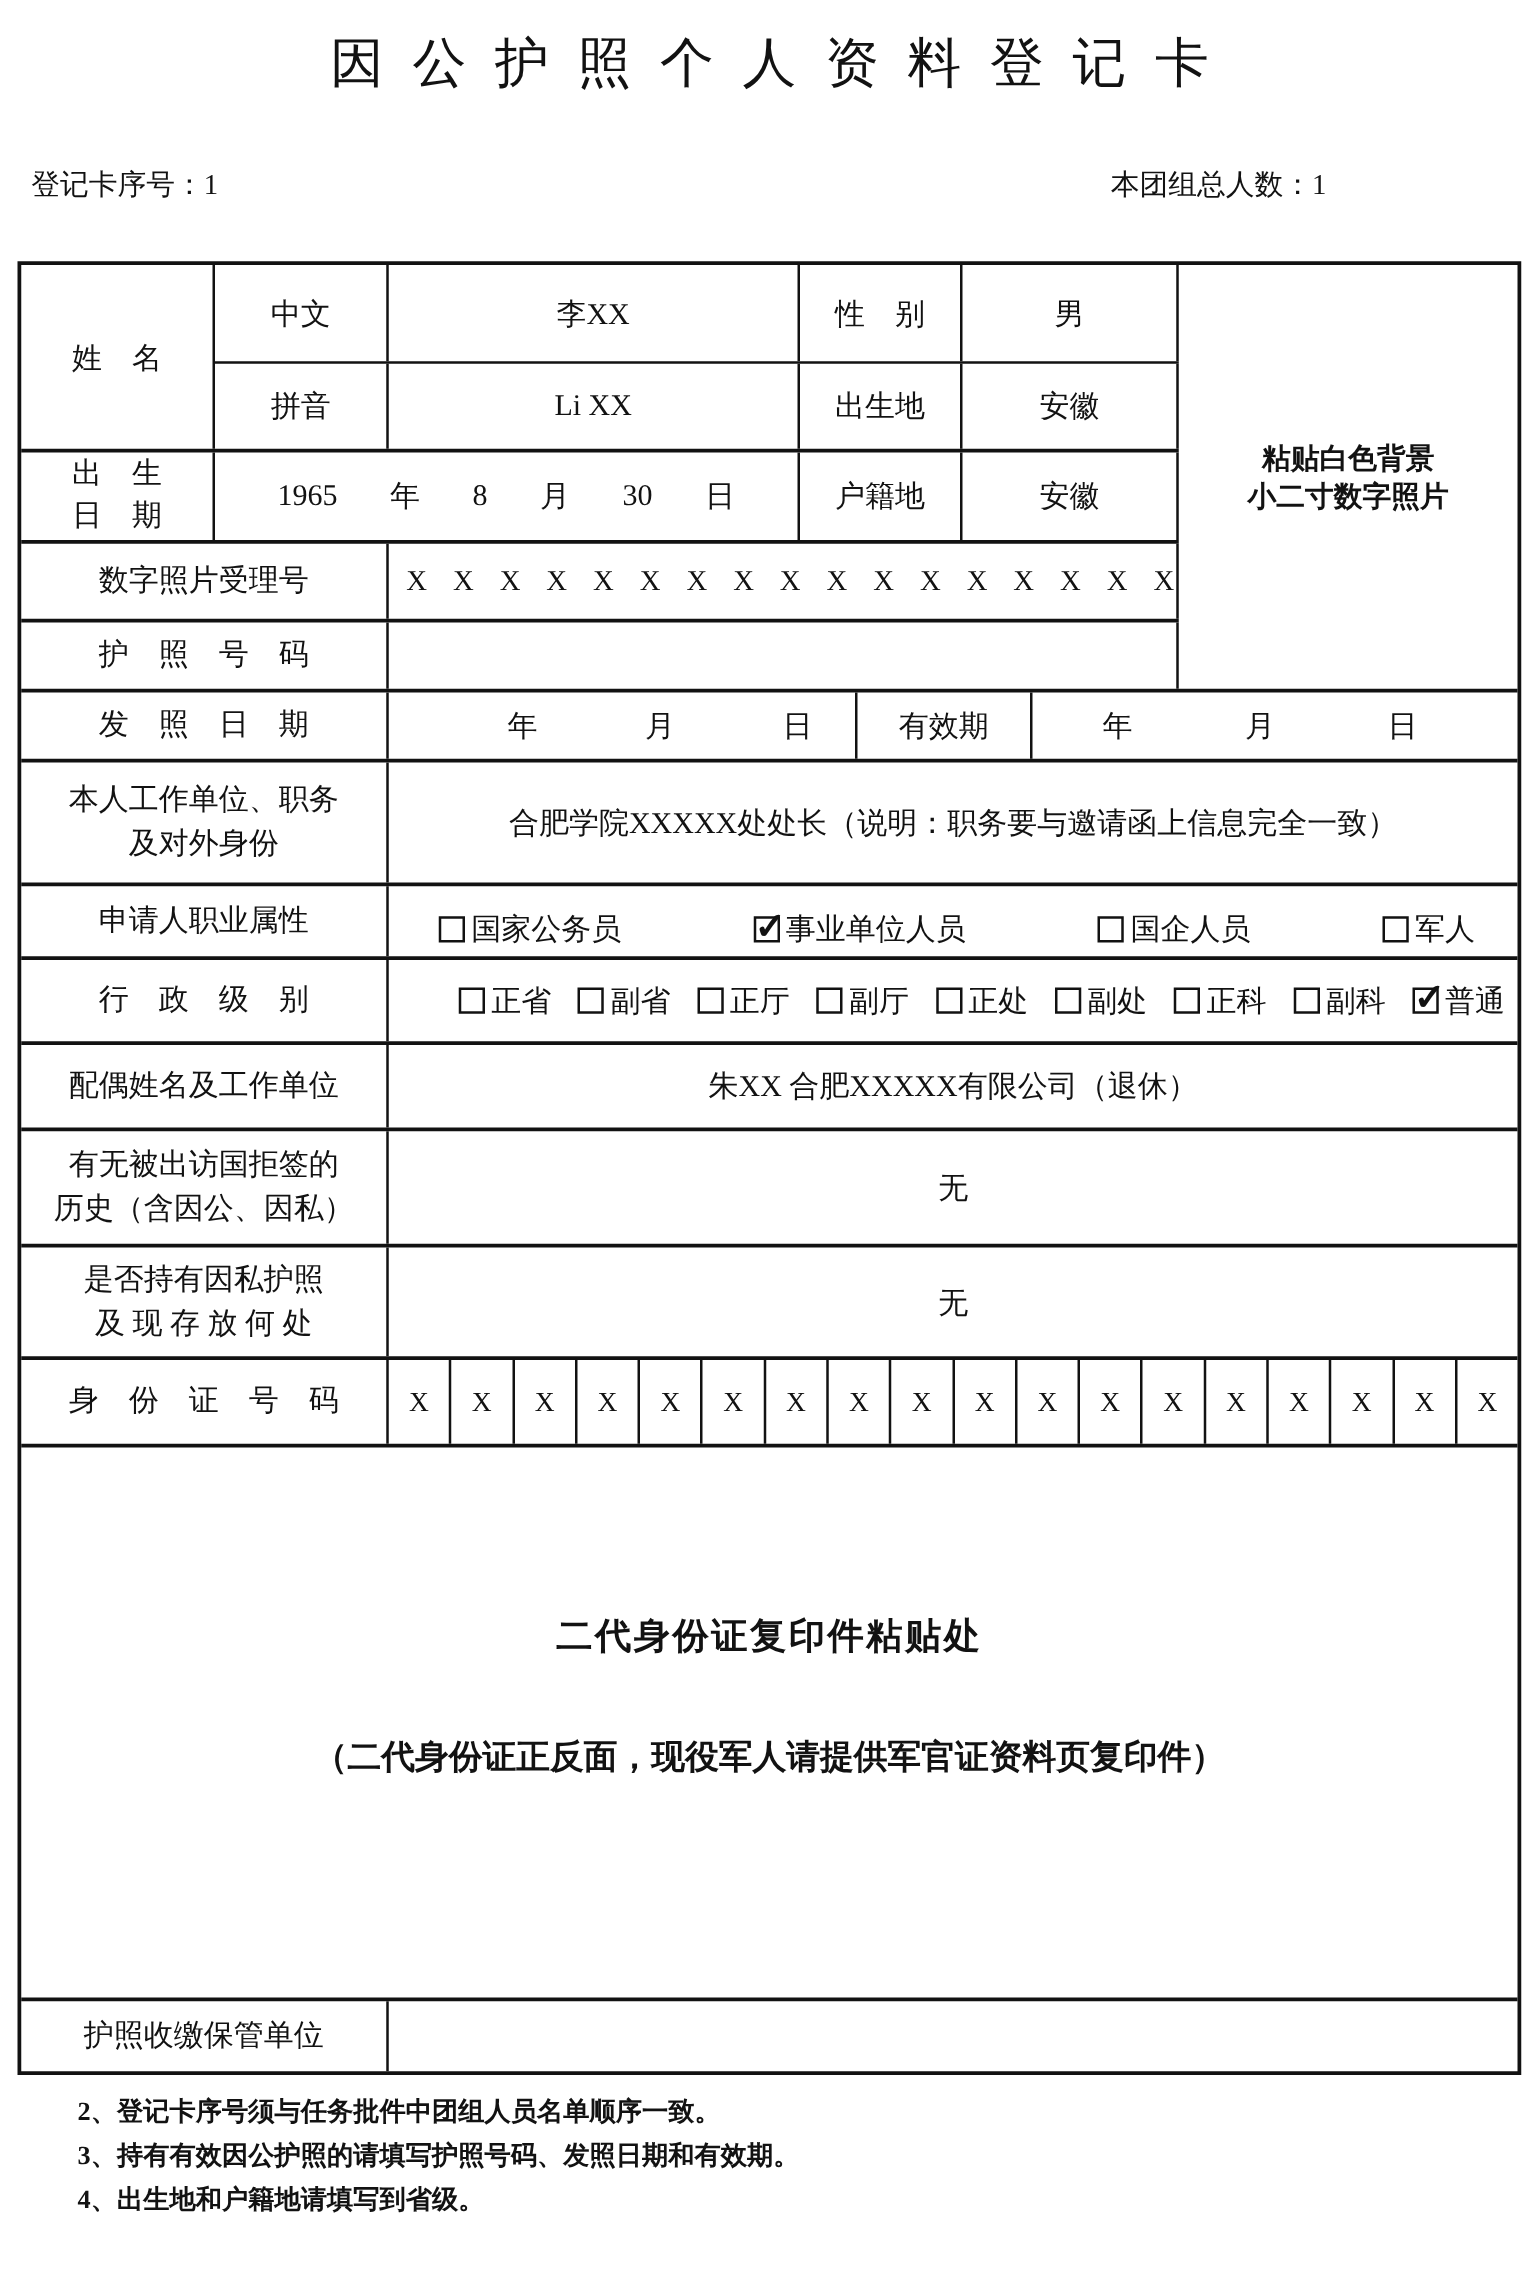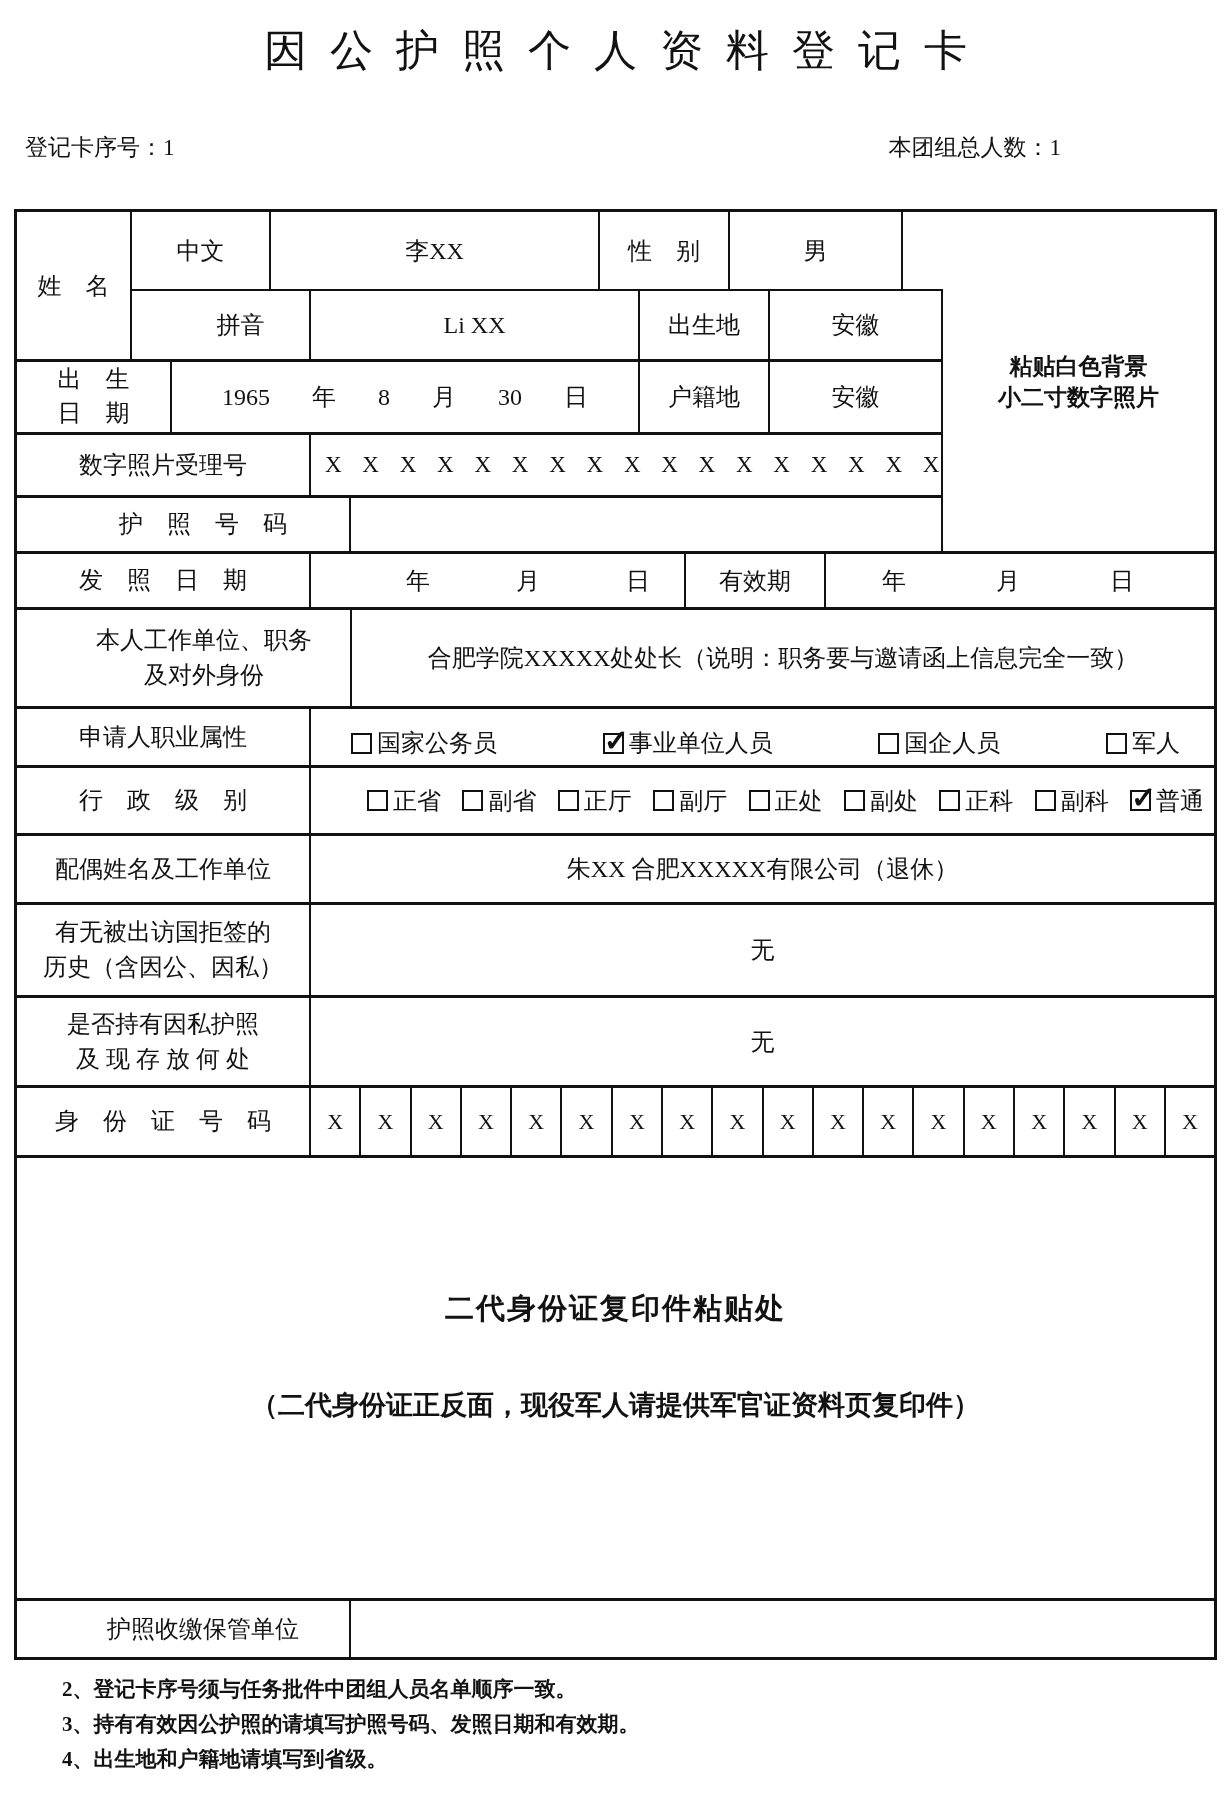--- a/index.html
+++ b/index.html
@@ -28,21 +28,21 @@
   .meta .right{padding-right:145px;}
 
   
   .tbl{
     position:absolute;left:14px;top:209px;
     width:1203px;box-sizing:border-box;
     border:3px solid #121212;
     font-size:24px;
   }
   .r{display:flex;align-items:stretch;border-bottom:3px solid #121212;}
-  .no-bb{border-bottom:none !important;padding-left:40px;}
+  .no-bb{border-bottom:none !important;}
   .minor-bb{border-bottom:2px solid #121212 !important;}
   .c{
     box-sizing:border-box;
     border-right:2px solid #121212;
     display:flex;flex-direction:column;
     align-items:center;justify-content:center;
     text-align:center;
     overflow:hidden;
   }
   .c.last{border-right:none;}
@@ -81,21 +81,21 @@
     font-size:23px;letter-spacing:4px;word-spacing:7px;
     white-space:nowrap;
   }
 
   .h-row6{height:53px;}
   .w-d1{width:375px;}
   .d1Spread{flex-direction:row;justify-content:flex-end;gap:86px;padding-right:34px;}
   .w-validity{width:140px;}
   .d2Spread{flex-direction:row;justify-content:flex-start;gap:90px;padding-left:56px;}
 
-  .h-row7{height:96px;padding-left:41px;}
+  .h-row7{height:96px;}
   .h-row8{height:56px;}
   .h-row9{height:65px;}
   .h-row10{height:66px;}
   .h-row11{height:90px;}
   .h-row12{height:87px;}
   .h-row13{height:67px;}
   .h-row14{height:440px;}
   .h-row15{height:56px;}
 
   .optRow{flex-direction:row;justify-content:space-between;padding:12px 34px 0 40px;}

